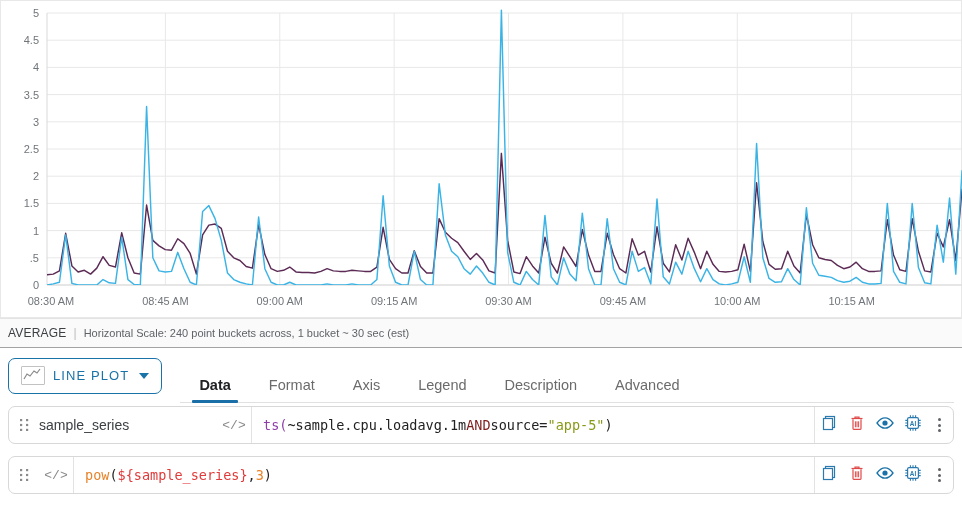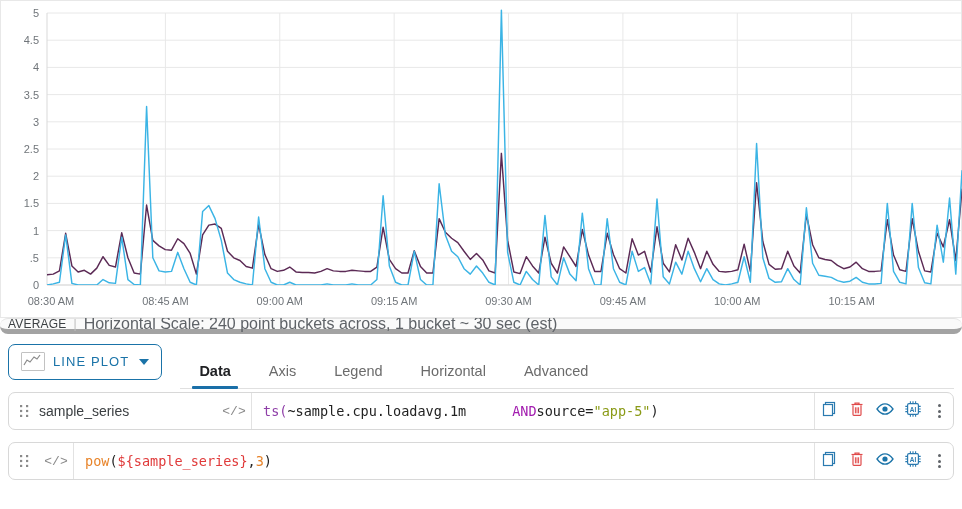--- a/index.html
+++ b/index.html
@@ -21,43 +21,42 @@
     position: relative;
     width: 962px;
     height: 318px;
     background: #ffffff;
     box-sizing: border-box;
   }
   .chart-svg { display: block; }
 
   
   .status-bar {
-    height: 16px;
+    height: 30px;
     background: #fafafa;
     border-top: 1px solid #e4e4e4;
-    border-bottom: 5px solid #a3a3a3;
+    border-bottom: 1px solid #a3a3a3;
     display: flex;
     align-items: center;
     padding: 0 8px;
     box-sizing: border-box;
     white-space: nowrap;
-    border-radius: 12px;
   }
   .status-agg {
     font-size: 12px;
     color: #3c4043;
     letter-spacing: .2px;
   }
   .status-sep {
     color: #bdbdbd;
     margin: 0 7px;
     font-size: 12px;
   }
   .status-scale {
-    font-size: 16px;
+    font-size: 11px;
     color: #5f6368;
   }
 
   
   .toolbar {
     position: relative;
     height: 55px;
     display: flex;
     align-items: center;
     padding-left: 8px;
@@ -209,21 +208,21 @@
   .kebab-dots i {
     display: block;
     width: 3px; height: 3px;
     border-radius: 50%;
     background: #5f6368;
   }
 
   
   .tk-fn-purple { color: #8f3fa8; }
   .tk-plain     { color: #222222; text-align: center; }
-  .tk-kw        { color: #a21caf; margin-left: 46px; }
+  .tk-kw        { color: #7f1d1d; }
   .tk-str       { color: #8a9a16; }
   .tk-fn-orange { color: #e8842a; }
   .tk-var       { color: #e03a3a; }
   .tk-num       { color: #e8842a; }
 </style>
 </head>
 <body>
 
 <div id="app">
 
@@ -295,23 +294,24 @@
           <polyline points="2,12 5,7 8,9 12,4 15,6 18,2" fill="none" stroke="#8a8a8a" stroke-width="1.2"></polyline>
         </svg>
       </span>
       <span class="ptlabel">LINE PLOT</span>
       <span class="chev"></span>
     </div>
 
     <div class="tabs" id="tabs">
       <div class="tabs-underline"></div>
     <div class="tab active">Data</div>
+        <div class="tab">Format</div>
         <div class="tab">Axis</div>
         <div class="tab">Legend</div>
-        <div class="tab">Horizontal</div>
+        <div class="tab">Description</div>
         <div class="tab">Advanced</div>
       </div>
   </div>
 
   <div class="rows" id="rows">
       <div class="expr-row">
         <div class="handle-cell">
           <svg width="11" height="16" viewBox="0 0 11 16">
       <g fill="#8a8a8a">
         <rect x="1" y="2" width="2.2" height="2.2"></rect>

